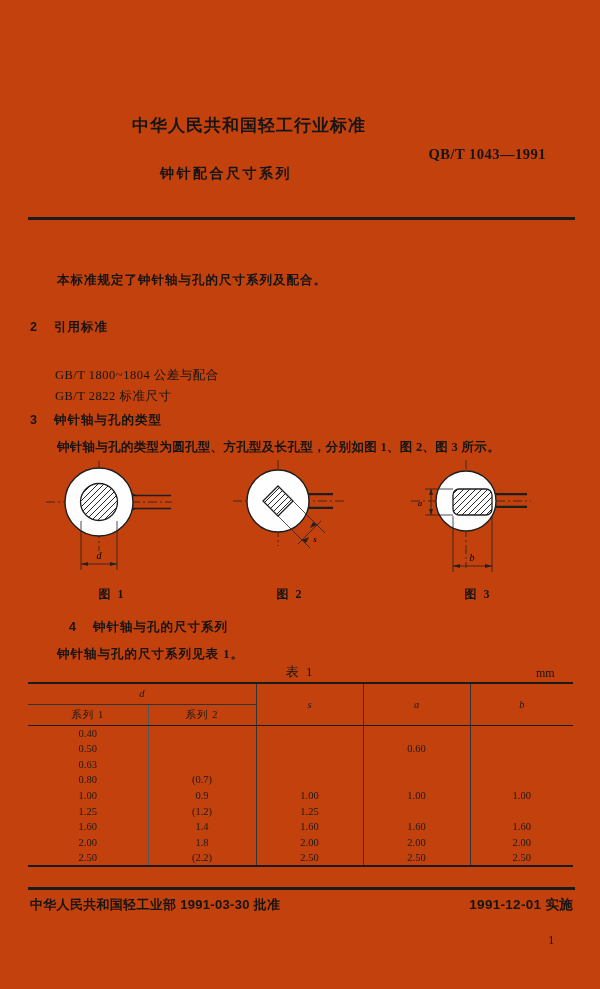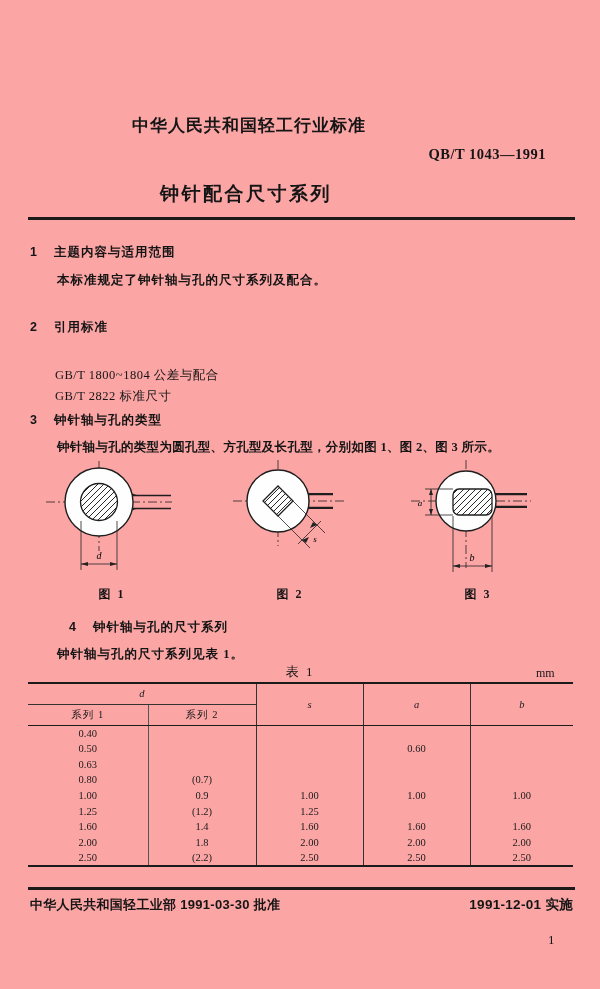--- a/index.html
+++ b/index.html
@@ -1,19 +1,19 @@
 <!DOCTYPE html>
 <html><head>
 <meta charset="utf-8">
 <style>
   * { margin:0; padding:0; box-sizing:border-box; }
   body { background:#888; font-family:"Liberation Serif","DejaVu Serif",serif; }
   .page {
     position:relative; width:600px; height:989px; margin:0 auto;
-    background:#fca5a5; color:#151515; overflow:hidden;
+    background:#c2410c; color:#151515; overflow:hidden;
   }
   .abs { position:absolute; }
   .hei { font-family:"Liberation Sans","DejaVu Sans",sans-serif; font-weight:bold; }
   .song { font-family:"Liberation Serif","DejaVu Serif",serif; }
   .rule { background:#1b1b1b; height:2.5px; }
   .sec-head { font-size:12.5px; letter-spacing:1px; }
   .sec-num { display:inline-block; width:24px; letter-spacing:0; }
   .para { font-size:12.5px; font-weight:600; letter-spacing:1px; }
   .ref-line { font-size:12.5px; letter-spacing:0.5px; }
   .fig-caption { font-size:12px; font-weight:600; text-align:center; letter-spacing:2px; }
@@ -33,27 +33,24 @@
 </style>
 </head>
 <body>
 
 <div class="page">
 
   <div class="abs hei" style="left:132px; top:114px; font-size:17px; letter-spacing:1px;">中华人民共和国轻工行业标准</div>
 
   <div class="abs hei" style="left:400px; top:146px; width:146px; font-size:14.5px; text-align:right; letter-spacing:0.5px; font-family:'Liberation Serif','DejaVu Serif',serif;">QB/T 1043—1991</div>
 
-  <div class="abs hei" style="left:160px; top:165px; font-size:19px; letter-spacing:2.5px;margin-top:16px;">钟针配合尺寸系列</div>
+  <div class="abs hei" style="left:160px; top:165px; font-size:14px; letter-spacing:2.5px;">钟针配合尺寸系列</div>
 
   <div class="abs rule" style="left:28px; top:217px; width:547px;"></div>
 
-  <div class="abs hei sec-head" style="left:30px; top:244px;">
-    <span class="sec-num">1</span><span>主题内容与适用范围</span>
-  </div>
   <div class="abs para" style="left:57px; top:272px;">本标准规定了钟针轴与孔的尺寸系列及配合。</div>
 
   <div class="abs hei sec-head" style="left:30px; top:319px;">
     <span class="sec-num">2</span><span>引用标准</span>
   </div>
   <div class="abs ref-line" style="left:55px; top:367px;">GB/T 1800~1804  公差与配合</div>
   <div class="abs ref-line" style="left:55px; top:388px;">GB/T 2822  标准尺寸</div>
 
   <div class="abs hei sec-head" style="left:30px; top:412px;">
     <span class="sec-num">3</span><span>钟针轴与孔的类型</span>

